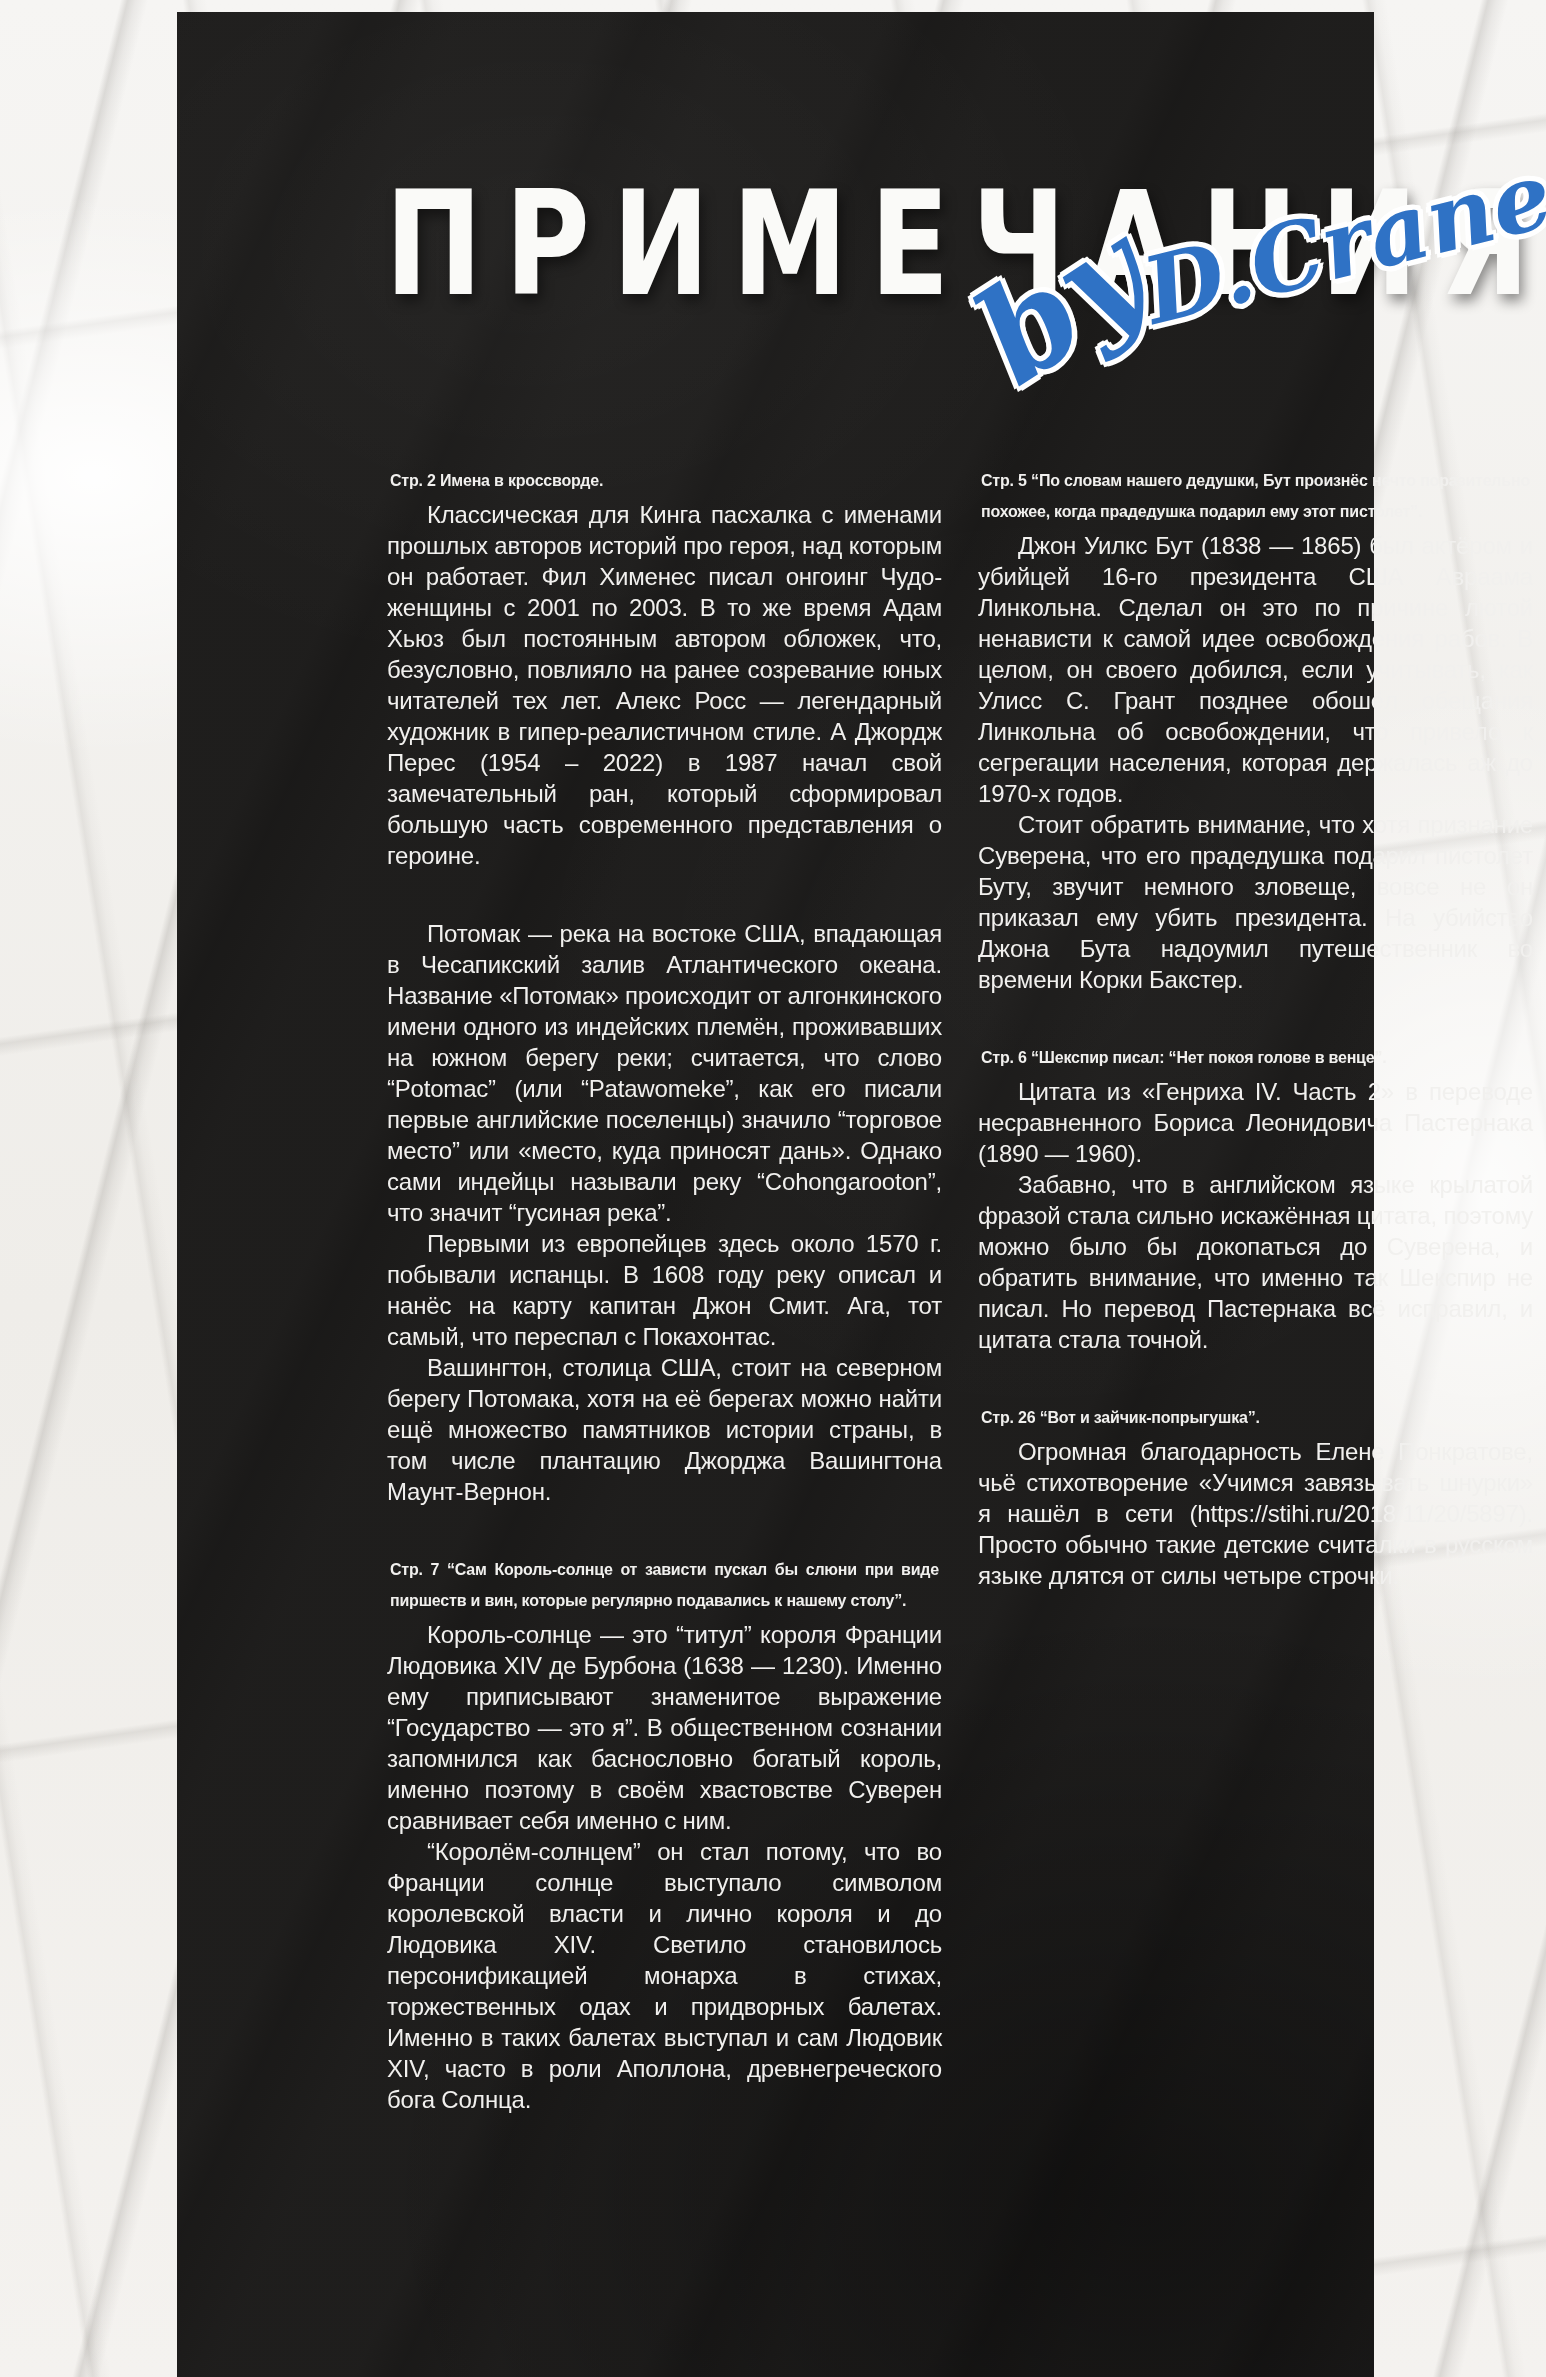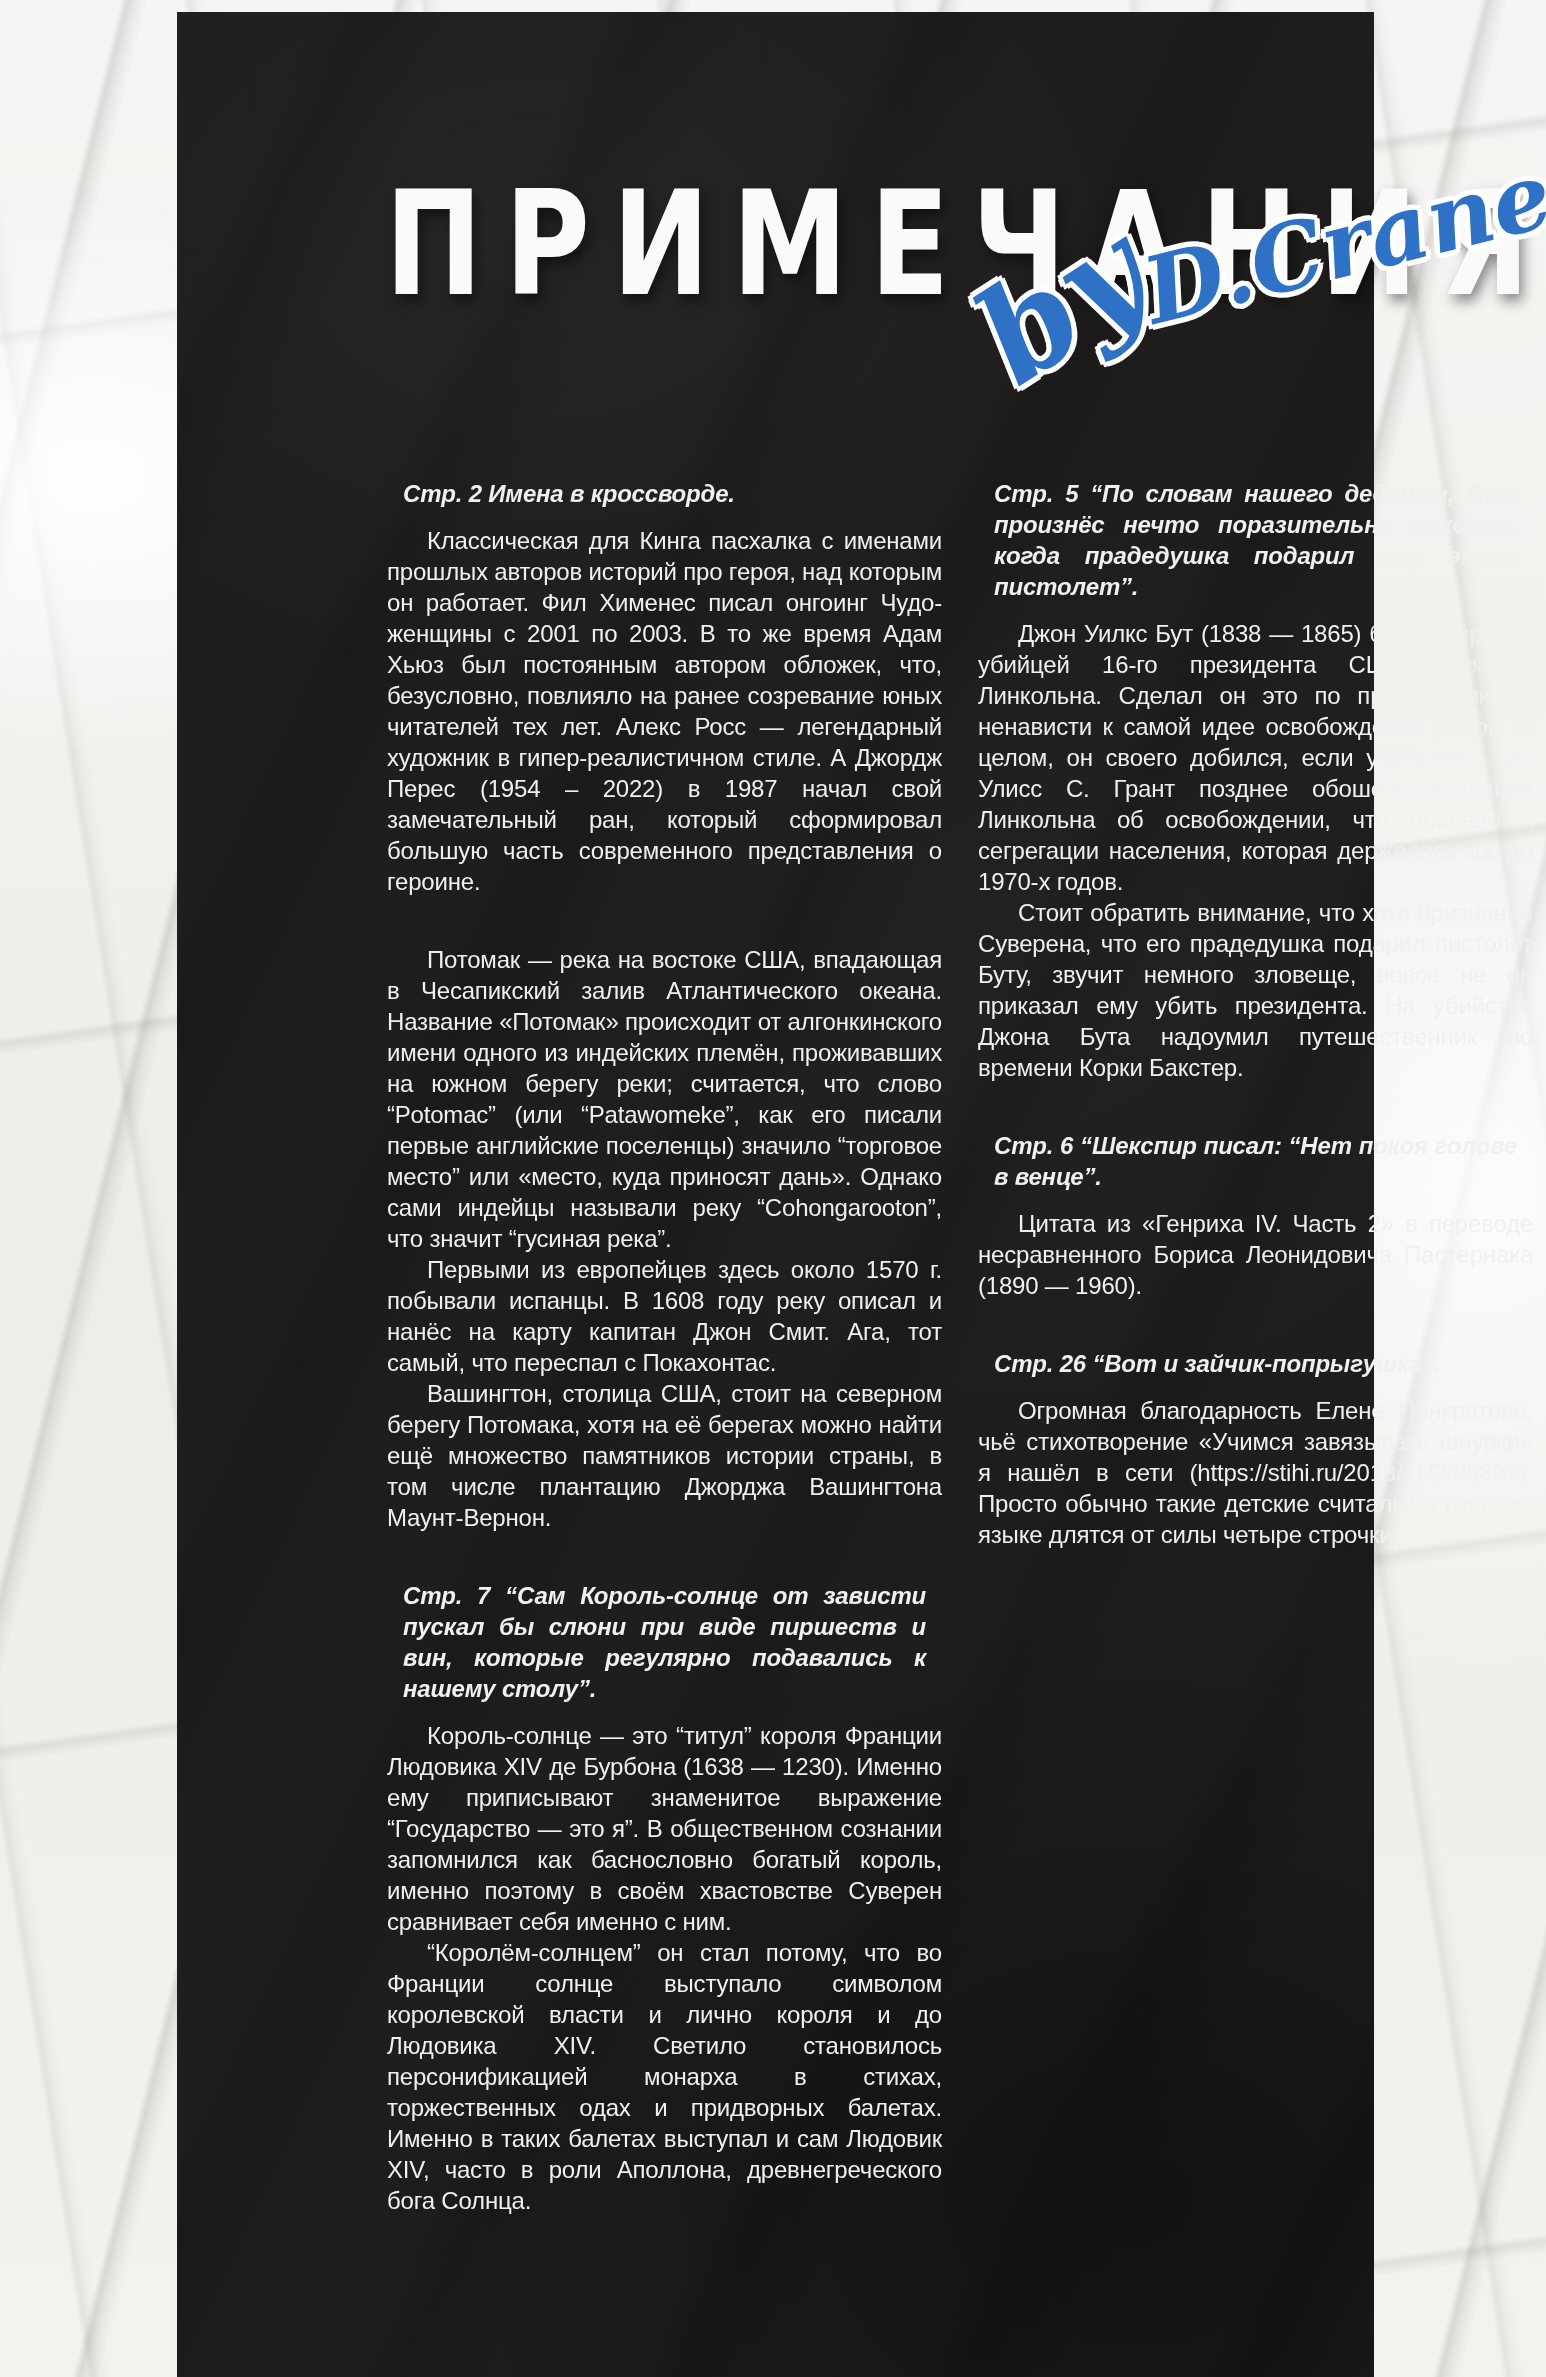--- a/index.html
+++ b/index.html
@@ -60,22 +60,22 @@
   
   .columns {
     position:absolute; left:177px; top:450px; width:1197px;
     box-sizing:border-box; padding:0 16.3px 0 33px;
     display:flex; gap:36px; z-index:3;
   }
   .col { width:555px; color:#f1f0ee; font-size:24px; line-height:31px;
          text-align:justify; letter-spacing:-0.2px; }
   .note { margin-top:47px; }
   .note:first-child { margin-top:0; }
-  .note-heading { margin:16px; font-size:24px; line-height:31px;
-                  font-weight:bold; font-style:italic; }
+  .note-heading { margin:3px; font-size:16px; line-height:31px;
+                  font-weight:bold; }
   .para { margin:0; text-indent:40px; }
 </style>
 </head>
 <body>
 
 <div class="page">
   <div class="panel">
 
     <h1 class="title" style="transform: scaleX(0.801498);">ПРИМЕЧАНИЯ</h1>
 
@@ -105,20 +105,21 @@
 
       <div class="col">
         <section class="note">
           <h2 class="note-heading">Стр. 5 “По словам нашего дедушки, Бут произнёс нечто поразительно похожее, когда прадедушка подарил ему этот пистолет”.</h2>
           <p class="para">Джон Уилкс Бут (1838 — 1865) был актёром и убийцей 16-го президента США Авраама Линкольна. Сделал он это по причине лютой ненависти к самой идее освобождения рабов. В целом, он своего добился, если учитывать, как Улисс С. Грант позднее обошёл обещания Линкольна об освобождении, что привело к сегрегации населения, которая держалась аж до 1970-х годов.</p>
           <p class="para">Стоит обратить внимание, что хотя признание Суверена, что его прадедушка подарил пистолет Буту, звучит немного зловеще, вовсе не он приказал ему убить президента. На убийство Джона Бута надоумил путешественник во времени Корки Бакстер.</p>
         </section>
         <section class="note">
           <h2 class="note-heading">Стр. 6 “Шекспир писал: “Нет покоя голове в венце”.</h2>
           <p class="para">Цитата из «Генриха IV. Часть 2» в переводе несравненного Бориса Леонидовича Пастернака (1890 —  1960).</p>
+          <p class="para">Забавно, что в английском языке крылатой фразой стала сильно искажённая цитата, поэтому можно было бы докопаться до Суверена, и обратить внимание, что именно так Шекспир не писал. Но перевод Пастернака всё исправил, и цитата стала точной.</p>
         </section>
         <section class="note">
           <h2 class="note-heading">Стр. 26 “Вот и зайчик-попрыгушка”.</h2>
           <p class="para">Огромная благодарность Елене Понкратове, чьё стихотворение «Учимся завязывать шнурки» я нашёл в сети (https://stihi.ru/2018/11/20/5897). Просто обычно такие детские считалки в русском языке длятся от силы четыре строчки.</p>
         </section>
       </div>
 
     </div>
   </div>
 </div>

